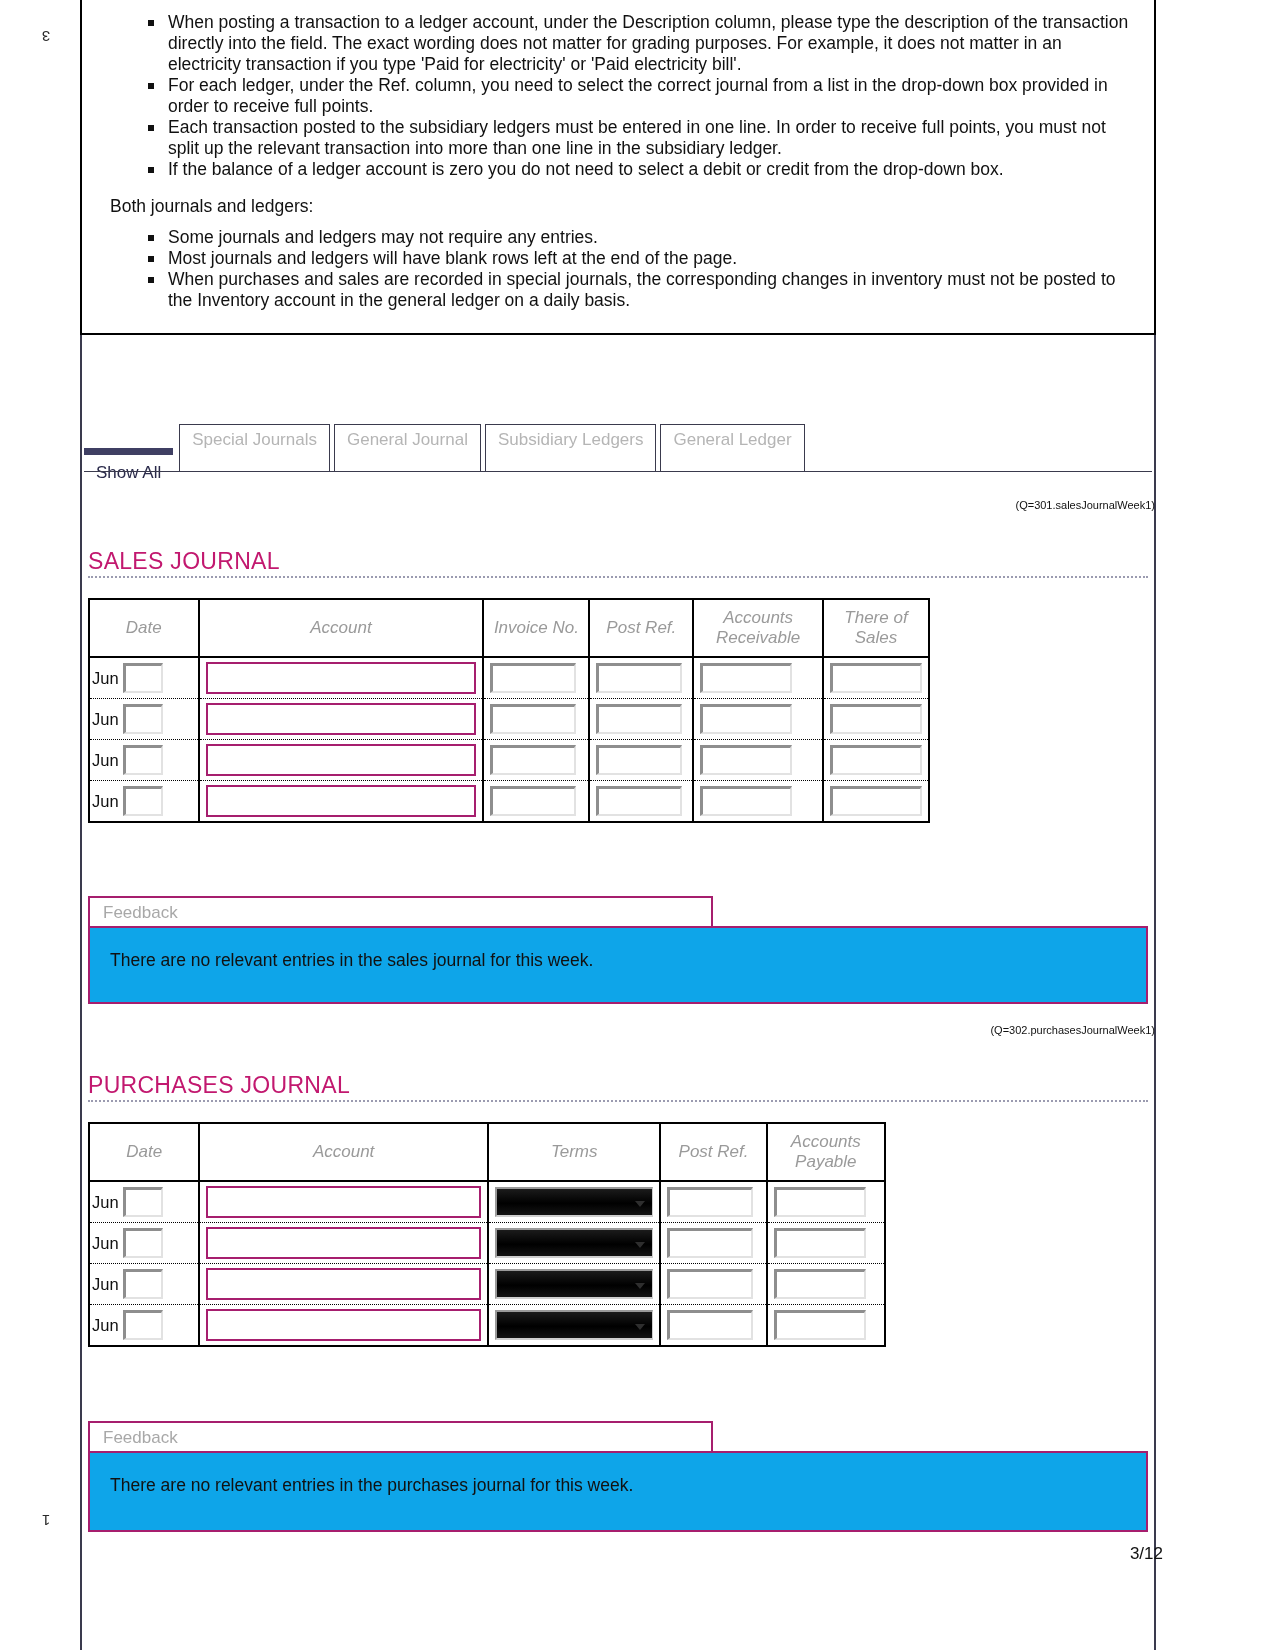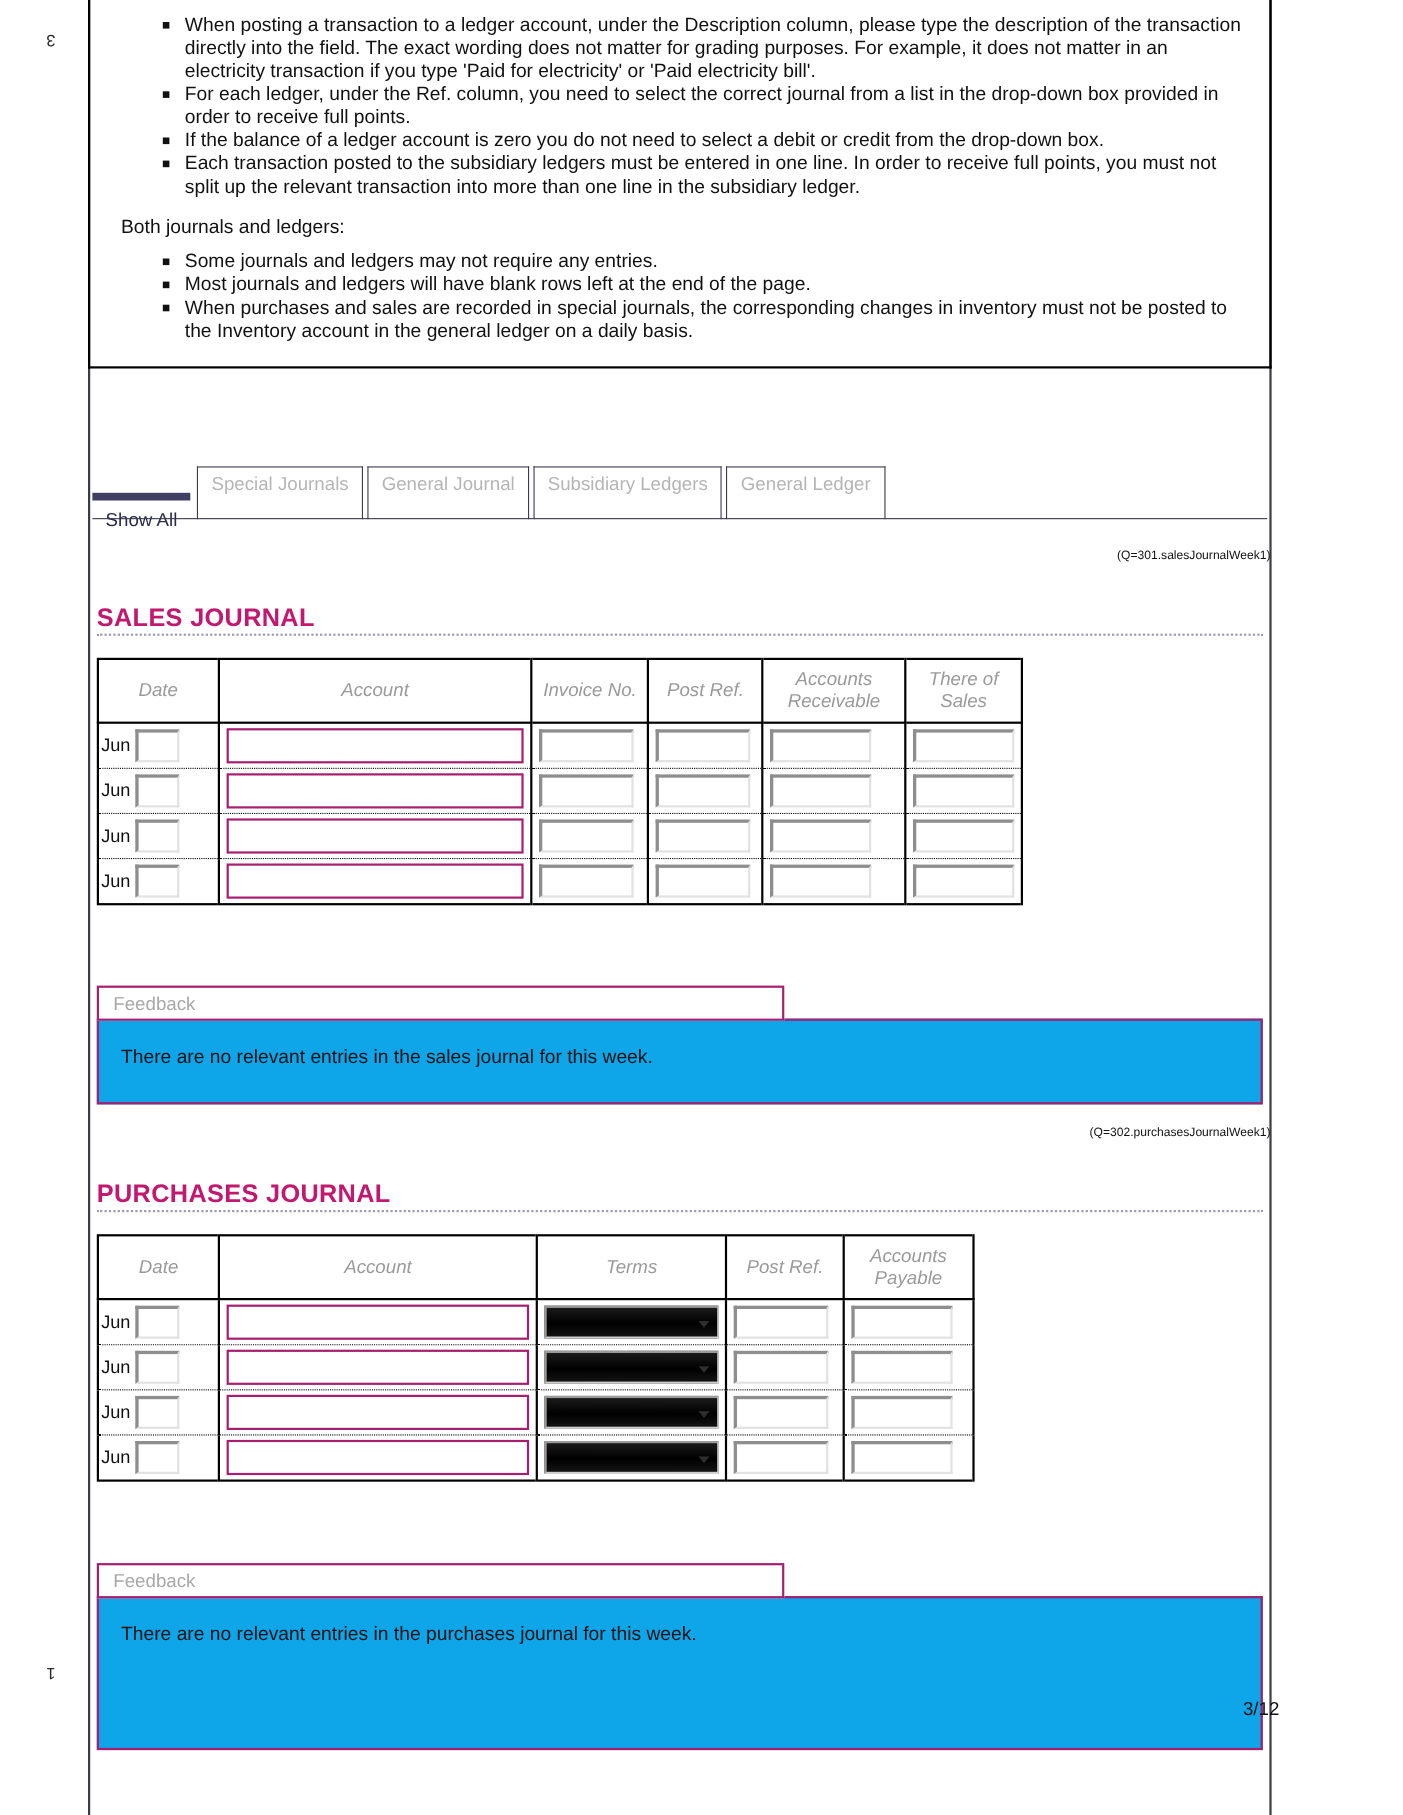--- a/index.html
+++ b/index.html
@@ -122,21 +122,21 @@
     font-size: 11px;
     color: #111;
     text-align: right;
   }
   .section-title {
     position: absolute;
     left: 88px;
     font-size: 23px;
     letter-spacing: 0.3px;
     color: #c2186f;
-    font-weight: bold;
+    font-weight: normal;
   }
   .section-rule {
     position: absolute;
     left: 88px;
     width: 1060px;
     height: 0;
     border-top: 2px dotted #9b9bb0;
   }
 
   
@@ -261,22 +261,22 @@
 <body>
 
 <div class="page-frame"></div>
 <div class="margin-num top">3</div>
 <div class="margin-num bottom">1</div>
 
 <div class="instructions">
   <ul class="instr-list">
     <li>When posting a transaction to a ledger account, under the Description column, please type the description of the transaction directly into the field. The exact wording does not matter for grading purposes. For example, it does not matter in an electricity transaction if you type 'Paid for electricity' or 'Paid electricity bill'.</li>
     <li>For each ledger, under the Ref. column, you need to select the correct journal from a list in the drop-down box provided in order to receive full points.</li>
+    <li>Each transaction posted to the subsidiary ledgers must be entered in one line. In order to receive full points, you must not split up the relevant transaction into more than one line in the subsidiary ledger.</li>
     <li>If the balance of a ledger account is zero you do not need to select a debit or credit from the drop-down box.</li>
-    <li>Each transaction posted to the subsidiary ledgers must be entered in one line. In order to receive full points, you must not split up the relevant transaction into more than one line in the subsidiary ledger.</li>
   </ul>
   <div class="para">Both journals and ledgers:</div>
   <ul class="instr-list">
     <li>Some journals and ledgers may not require any entries.</li>
     <li>Most journals and ledgers will have blank rows left at the end of the page.</li>
     <li>When purchases and sales are recorded in special journals, the corresponding changes in inventory must not be posted to the Inventory account in the general ledger on a daily basis.</li>
   </ul>
 </div>
 
 <div class="tabs-wrap">
@@ -425,17 +425,17 @@
       <td>
           <span class="ddl"></span>
         </td>
       <td><span class="inp num"></span></td>
       <td><span class="inp num-wide"></span></td>
     </tr>
   </tbody>
 </table>
 
 <div class="fb-tab" style="top:1421px;">Feedback</div>
-<div class="fb-body" style="top:1451px; height:140px;">
+<div class="fb-body" style="top:1451px; height:81px;">
   <span>There are no relevant entries in the purchases journal for this week.</span>
 </div>
 
 <div class="page-num" style="top:1544px; right:112px;">3/12</div>
 
 </body></html>

